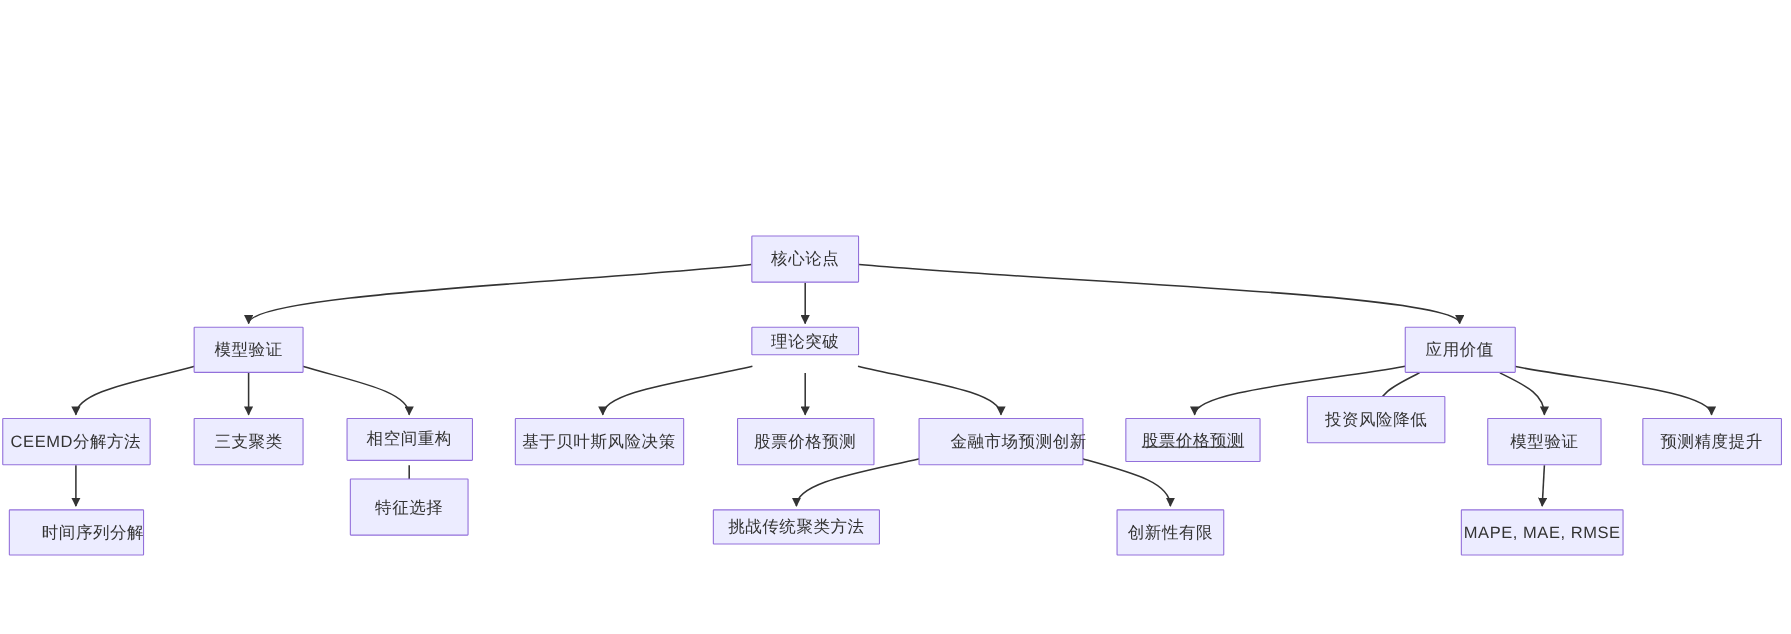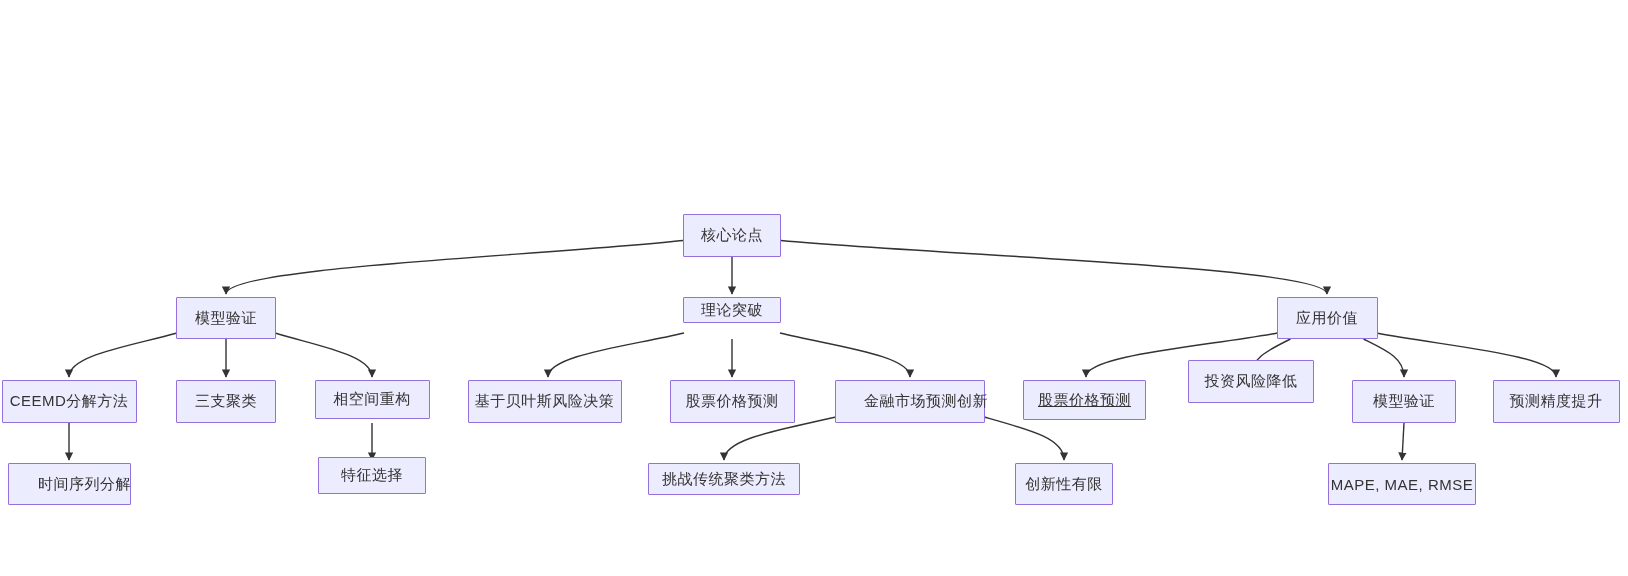--- a/index.html
+++ b/index.html
@@ -80,17 +80,17 @@
     <div class="node" style="left: 176px; top: 380px; width: 100px; height: 43px;">三支聚类</div>
     <div class="node" style="left: 314.5px; top: 380px; width: 115px; height: 39px;">相空间重构</div>
     <div class="node" style="left: 467.5px; top: 380px; width: 154px; height: 43px;">基于贝叶斯风险决策</div>
     <div class="node" style="left: 669.5px; top: 380px; width: 125px; height: 43px;">股票价格预测</div>
     <div class="node" style="left: 835px; top: 380px; width: 150px; height: 43px; padding-left: 32px;">金融市场预测创新</div>
     <div class="node" style="left: 1023px; top: 380px; width: 123px; height: 40px; text-decoration: underline;">股票价格预测</div>
     <div class="node" style="left: 1188px; top: 360px; width: 126px; height: 43px;">投资风险降低</div>
     <div class="node" style="left: 1352px; top: 380px; width: 104px; height: 43px;">模型验证</div>
     <div class="node" style="left: 1492.5px; top: 380px; width: 127px; height: 43px;">预测精度提升</div>
     <div class="node" style="left: 7.5px; top: 463px; width: 123px; height: 42px; padding-left: 31px;">时间序列分解</div>
-    <div class="node" style="left: 318px; top: 457px; width: 108px; height: 37px;">特征选择</div>
+    <div class="node" style="left: 318px; top: 435px; width: 108px; height: 52px;">特征选择</div>
     <div class="node" style="left: 648px; top: 463px; width: 152px; height: 32px;">挑战传统聚类方法</div>
     <div class="node" style="left: 1015px; top: 463px; width: 98px; height: 42px;">创新性有限</div>
     <div class="node" style="left: 1328px; top: 463px; width: 148px; height: 42px;">MAPE, MAE, RMSE</div>
   </div>
 
 </body></html>

